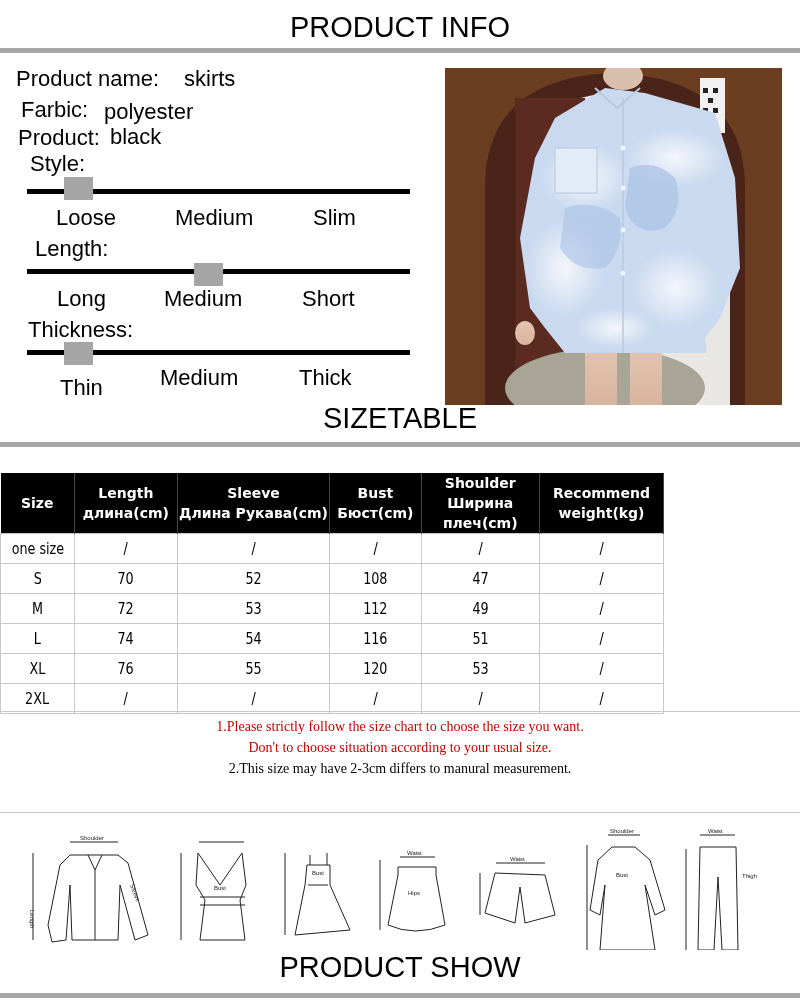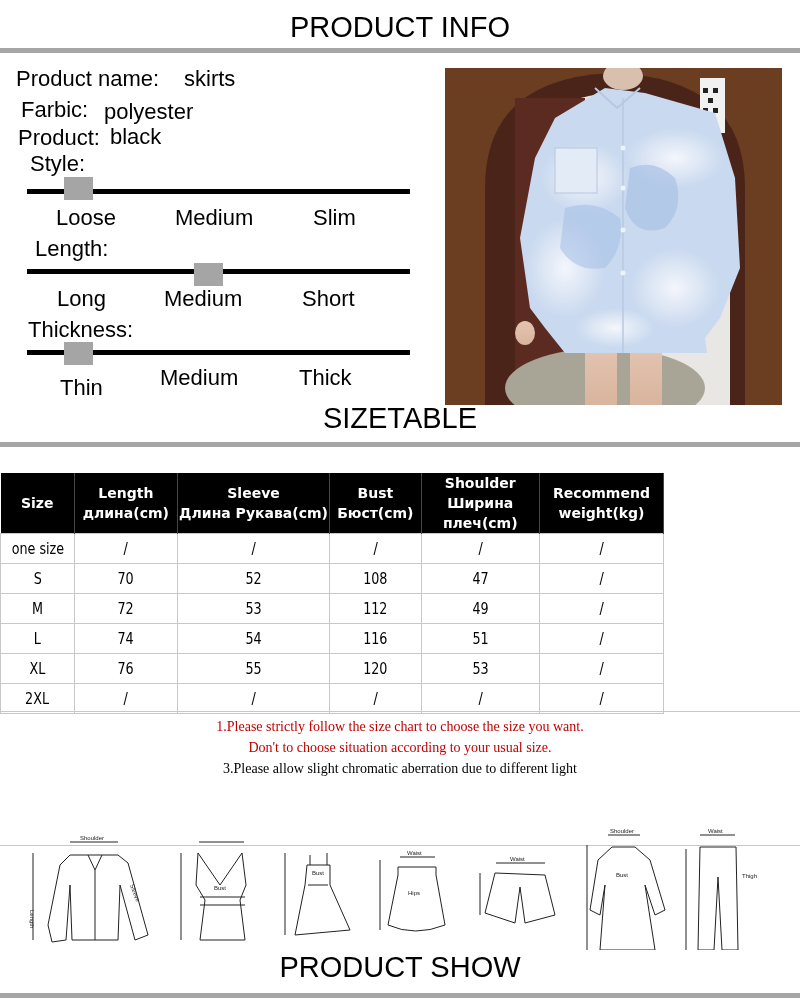--- a/index.html
+++ b/index.html
@@ -8,21 +8,21 @@
   .sep { position: absolute; left: 0; width: 800px; height: 5px; background: #a6a6a6; }
   .info-label { position: absolute; font-size: 22px; }
   .slider-track { position: absolute; height: 5px; background: #000; left: 27px; width: 383px; }
   .slider-knob { position: absolute; width: 29px; height: 23px; background: #a5a5a5; }
   .slider-opt { position: absolute; font-size: 22px; }
   .photo { position: absolute; left: 445px; top: 68px; width: 337px; height: 337px; overflow: hidden; background: #5a3520; }
   table.size-table { position: absolute; left: 0; top: 473px; width: 664px; border-collapse: collapse; font-family: "DejaVu Sans", sans-serif; }
   .size-table th { background: #000; color: #fff; font-size: 14px; font-weight: bold; height: 59px; line-height: 20px; text-align: center; border-right: 1px solid #444; }
   .size-table td { height: 30px; text-align: center; font-size: 15px; border: 1px solid #c8c8c8; font-family: "DejaVu Sans", sans-serif; transform-origin: center; }
   .size-table td span { display: inline-block; transform: scaleX(0.85); }
-  .notes { position: absolute; left: 0; top: 711px; width: 800px; height: 135px; border-top: 1px solid #c8c8c8; border-bottom: 1px solid #c8c8c8; text-align: center; font-family: "Liberation Serif", serif; font-size: 14px; padding-top: 4px; }
+  .notes { position: absolute; left: 0; top: 711px; width: 800px; height: 102px; border-top: 1px solid #c8c8c8; border-bottom: 1px solid #c8c8c8; text-align: center; font-family: "Liberation Serif", serif; font-size: 14px; padding-top: 4px; }
   .notes div { height: 21px; line-height: 21px; }
   .note-red { color: #c00000; }
   .diagrams { position: absolute; left: 0; top: 825px; width: 800px; height: 125px; }
 </style>
 </head>
 <body>
 
 <div class="section-title" style="top:11px;">PRODUCT INFO</div>
 <div class="sep" style="top:48px;"></div>
 
@@ -190,21 +190,21 @@
       <td><span>/</span></td>
       <td><span>/</span></td>
       <td><span>/</span></td>
     </tr>
   </tbody>
 </table>
 
 <div class="notes">
   <div class="note-red">1.Please strictly follow the size chart to choose the size you want.</div>
   <div class="note-red">Don't to choose situation according to your usual size.</div>
-  <div>3.Please allow slight chromatic aberration due to different light</div>
+  <div>2.This size may have 2-3cm differs to manural measurement.</div>
 </div>
 
 <div class="diagrams">
   <svg width="800" height="125" viewBox="0 0 800 125" fill="none" stroke="#222" stroke-width="1" font-family="Liberation Sans, sans-serif">
 
     <g>
       <line x1="70" y1="17" x2="118" y2="17"></line>
         <text x="80" y="15" font-size="6" fill="#222" stroke="none">Shoulder</text>
       <line x1="33" y1="28" x2="33" y2="115"></line>
         <text x="30" y="85" font-size="6" fill="#222" stroke="none" transform="rotate(90 30 85)">Length</text>

